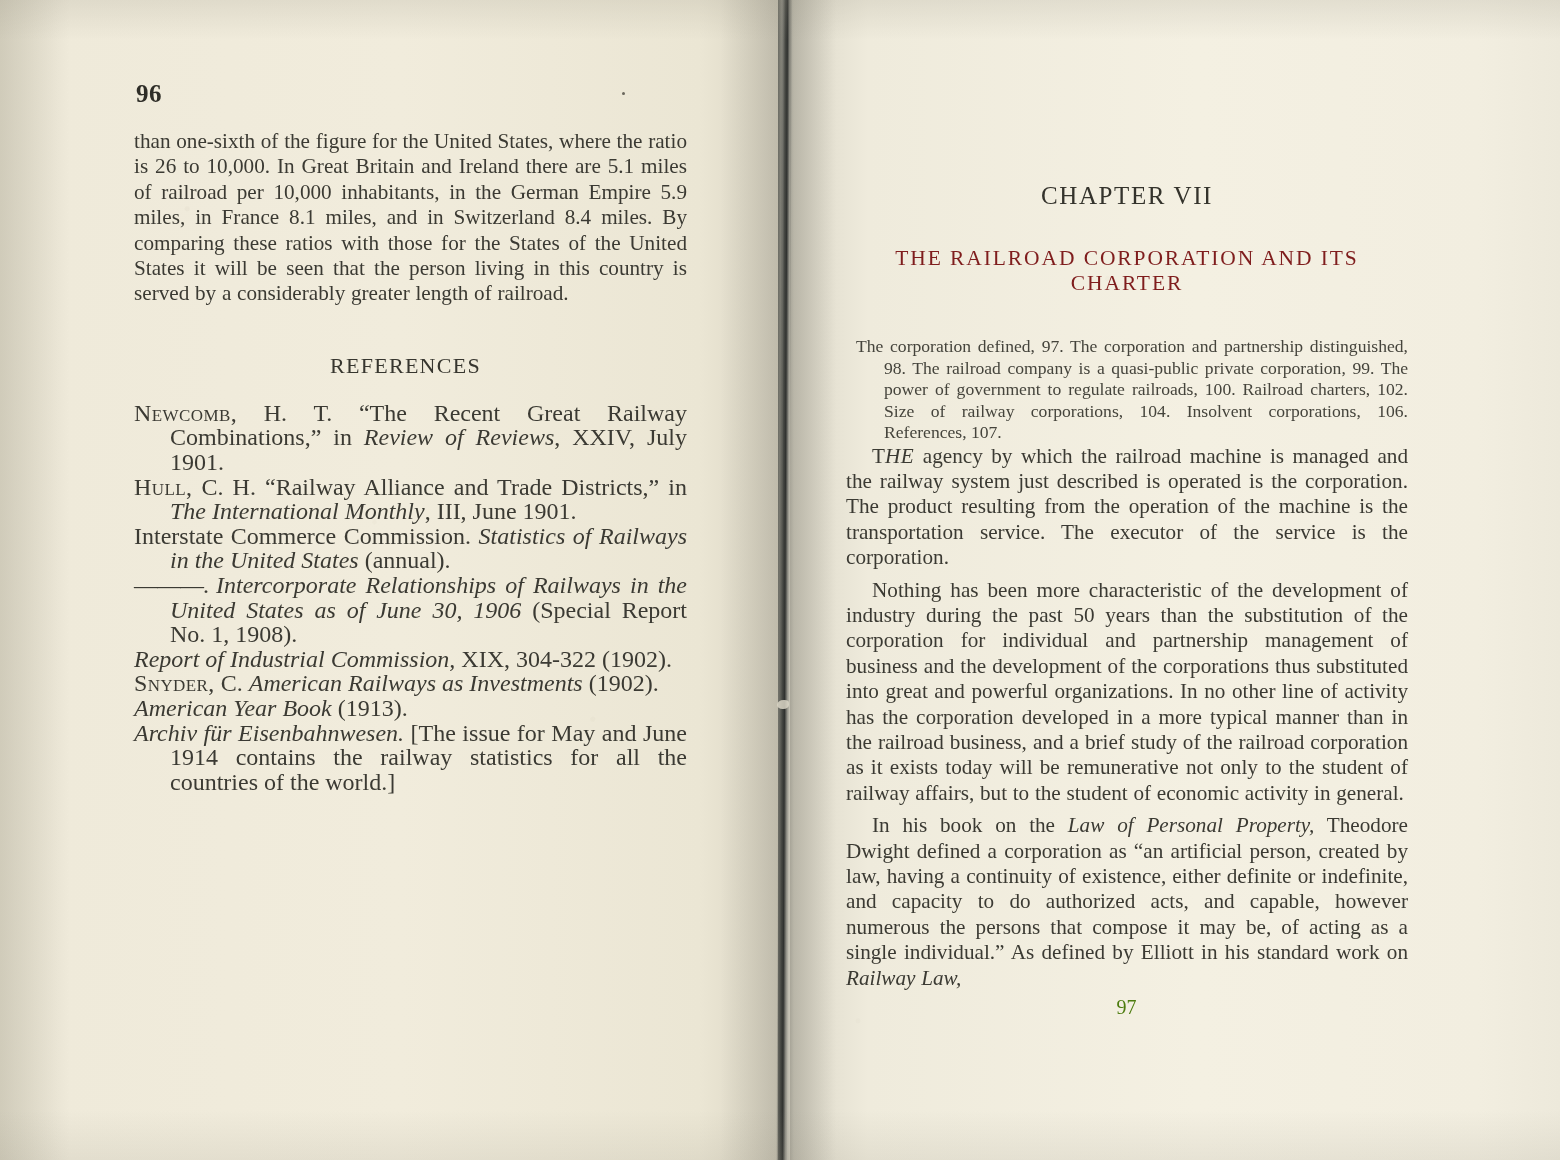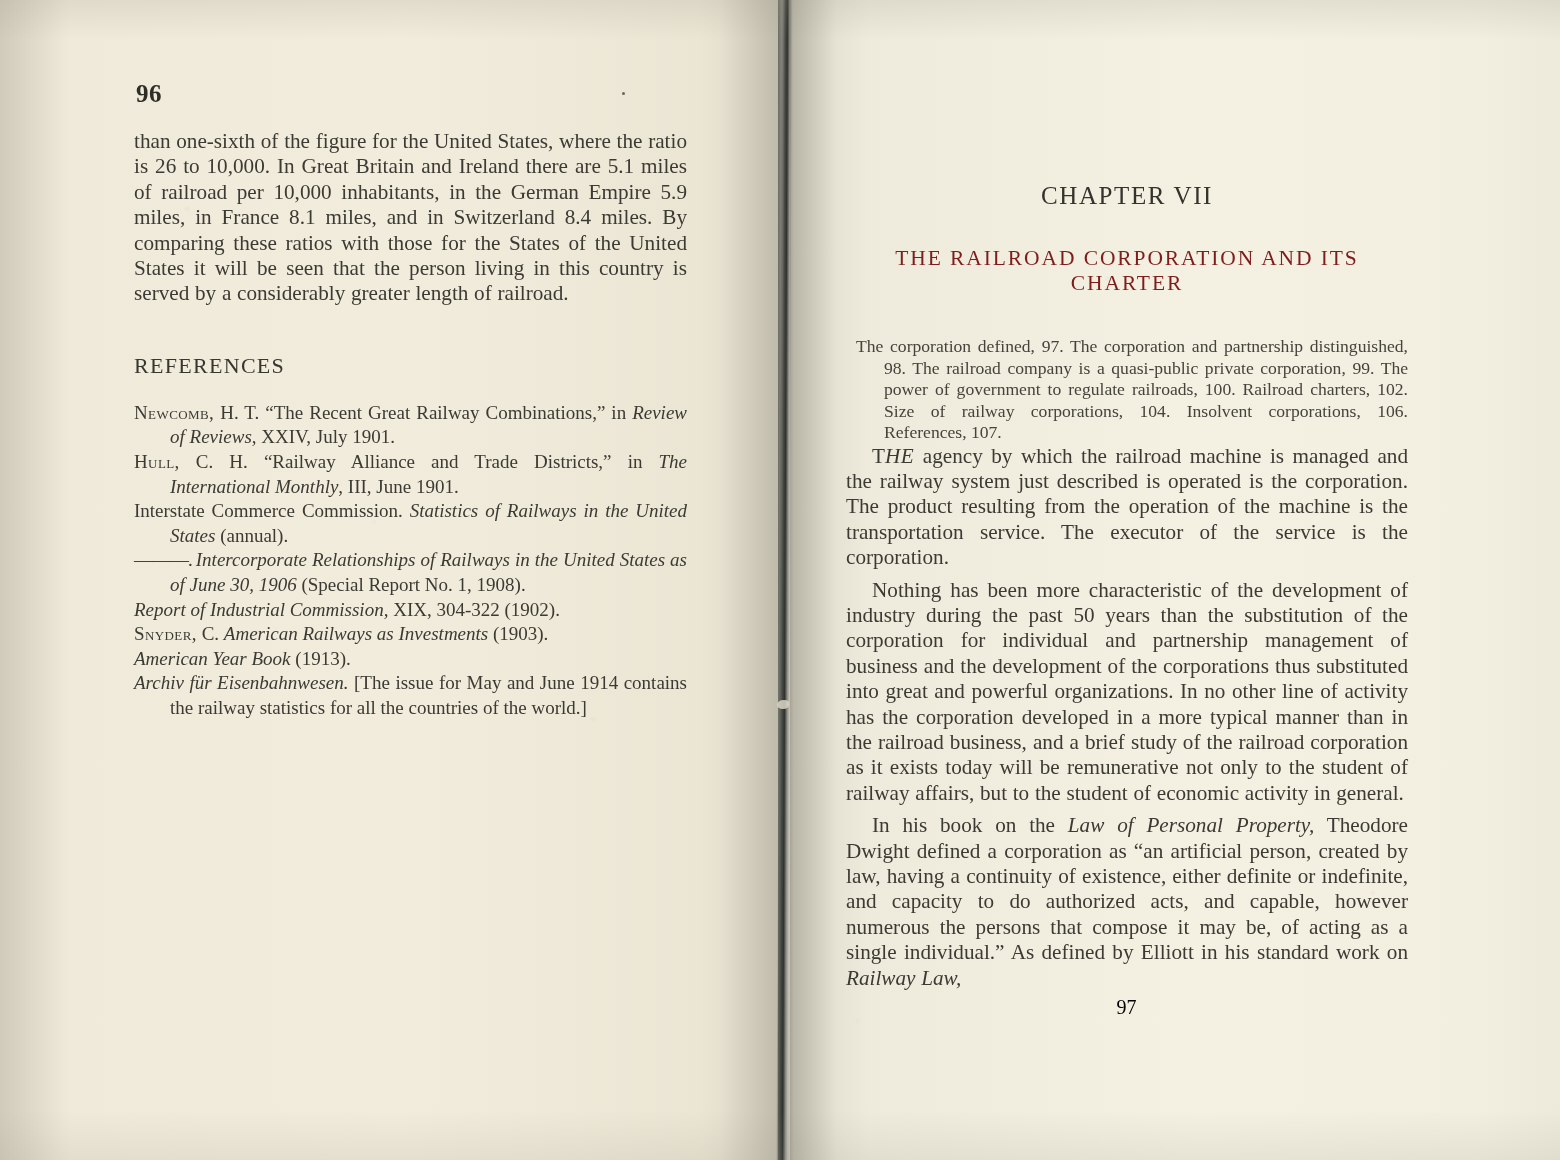--- a/index.html
+++ b/index.html
@@ -165,31 +165,31 @@
     line-height: 25.4px;
     text-align: justify;
     text-justify: inter-word;
     color: #3B3A33;
     word-spacing: .4px;
   }
   p.body.indent { text-indent: 26px; }
   p.body + p.body { margin-top: 7px; }
 
   .sec-head {
-    text-align: left;
+    text-align: center;
     font-size: 22px;
     letter-spacing: 1.3px;
     color: #37362F;
     margin: 46px 0 22px 0;
     padding-right: 10px;
   }
 
   .ref-list { margin: 0; }
   .ref {
-    font-size: 19px;
+    font-size: 24px;
     line-height: 24.6px;
     color: #3B3A33;
     text-align: justify;
     text-justify: inter-word;
     padding-left: 36px;
     text-indent: -36px;
     margin: 0;
   }
   .sc {
     font-variant: small-caps;
@@ -223,21 +223,21 @@
     padding-left: 28px;
     text-indent: -28px;
   }
   .rbody { margin-top: 32px; }
   .folio-right {
     position: absolute;
     left: 0; top: 996px;
     width: 1471px;
     text-align: center;
     font-size: 20px;
-    color: #000000;
+    color: #4d7c0f;
   }
   .folio-right span { position: relative; left: 391px; }
 
   .smallcaps-open {
     font-variant: small-caps;
     letter-spacing: .6px;
     font-style: italic;
   }
 </style>
 </head>
@@ -283,21 +283,21 @@
 
       <p class="ref">
         <span class="sc"></span><span class="dash">———.  </span><i>Intercorporate Relationships of Railways in the United States as of June 30, 1906</i><span> (Special Report No. 1, 1908).</span>
       </p>
 
       <p class="ref">
         <span class="sc"></span><span></span><i>Report of Industrial Commission,</i><span> XIX, 304-322 (1902).</span>
       </p>
 
       <p class="ref">
-        <span class="sc">Snyder,</span><span> C.  </span><i>American Railways as Investments</i><span> (1903).</span>
+        <span class="sc">Snyder,</span><span> C.  </span><i>American Railways as Investments</i><span> (1902).</span>
       </p>
 
       <p class="ref">
         <span class="sc"></span><span></span><i>American Year Book</i><span> (1913).</span>
       </p>
 
       <p class="ref">
         <span class="sc"></span><span></span><i>Archiv für Eisenbahnwesen.</i><span>  [The issue for May and June 1914 contains the railway statistics for all the countries of the world.]</span>
       </p>
 

